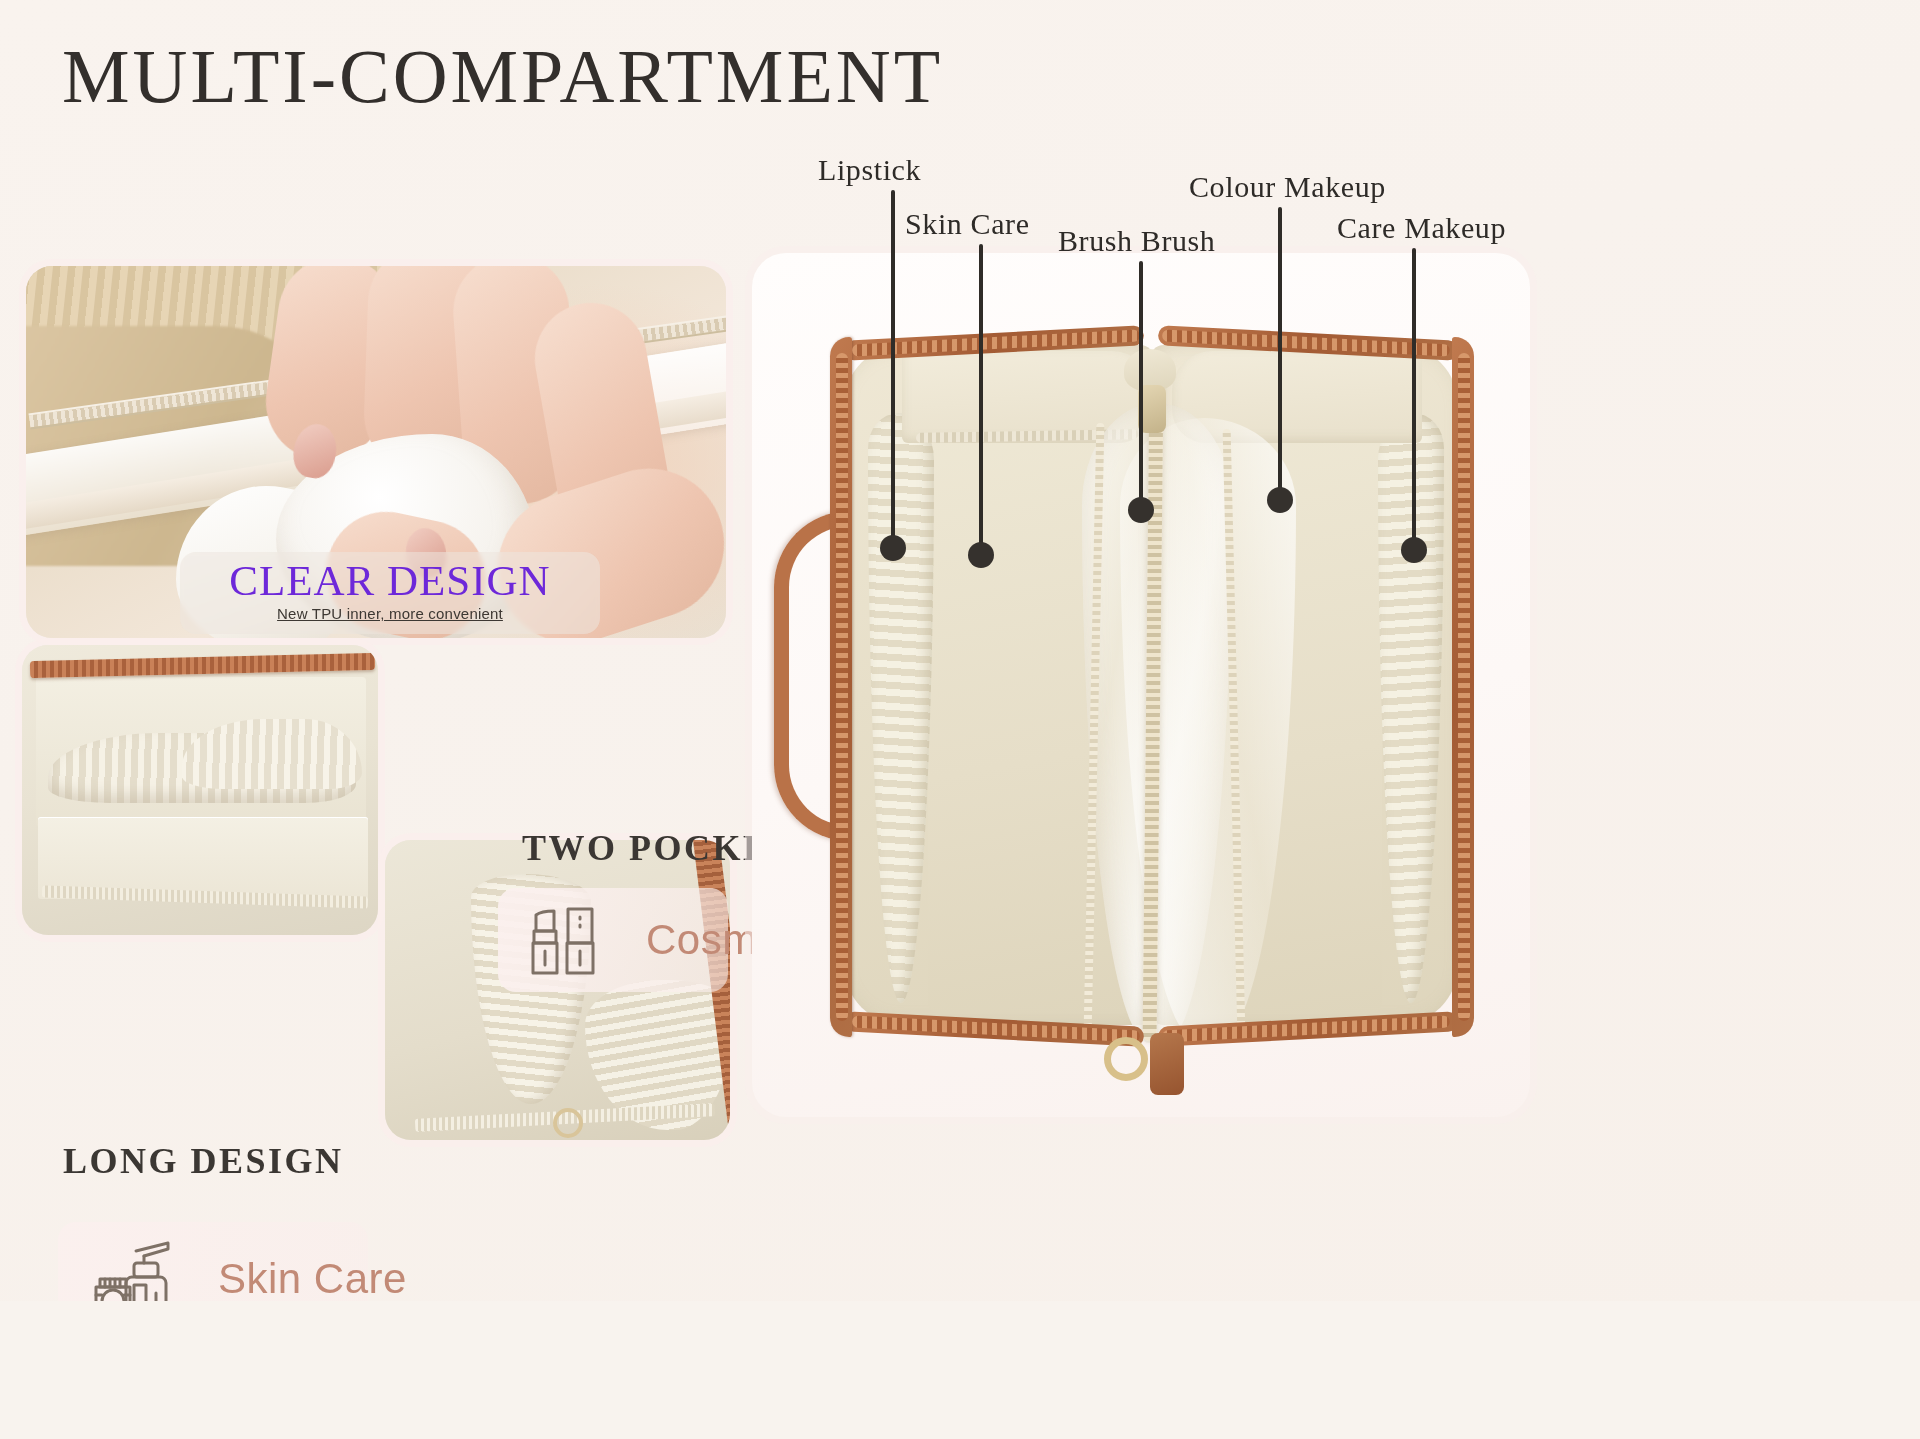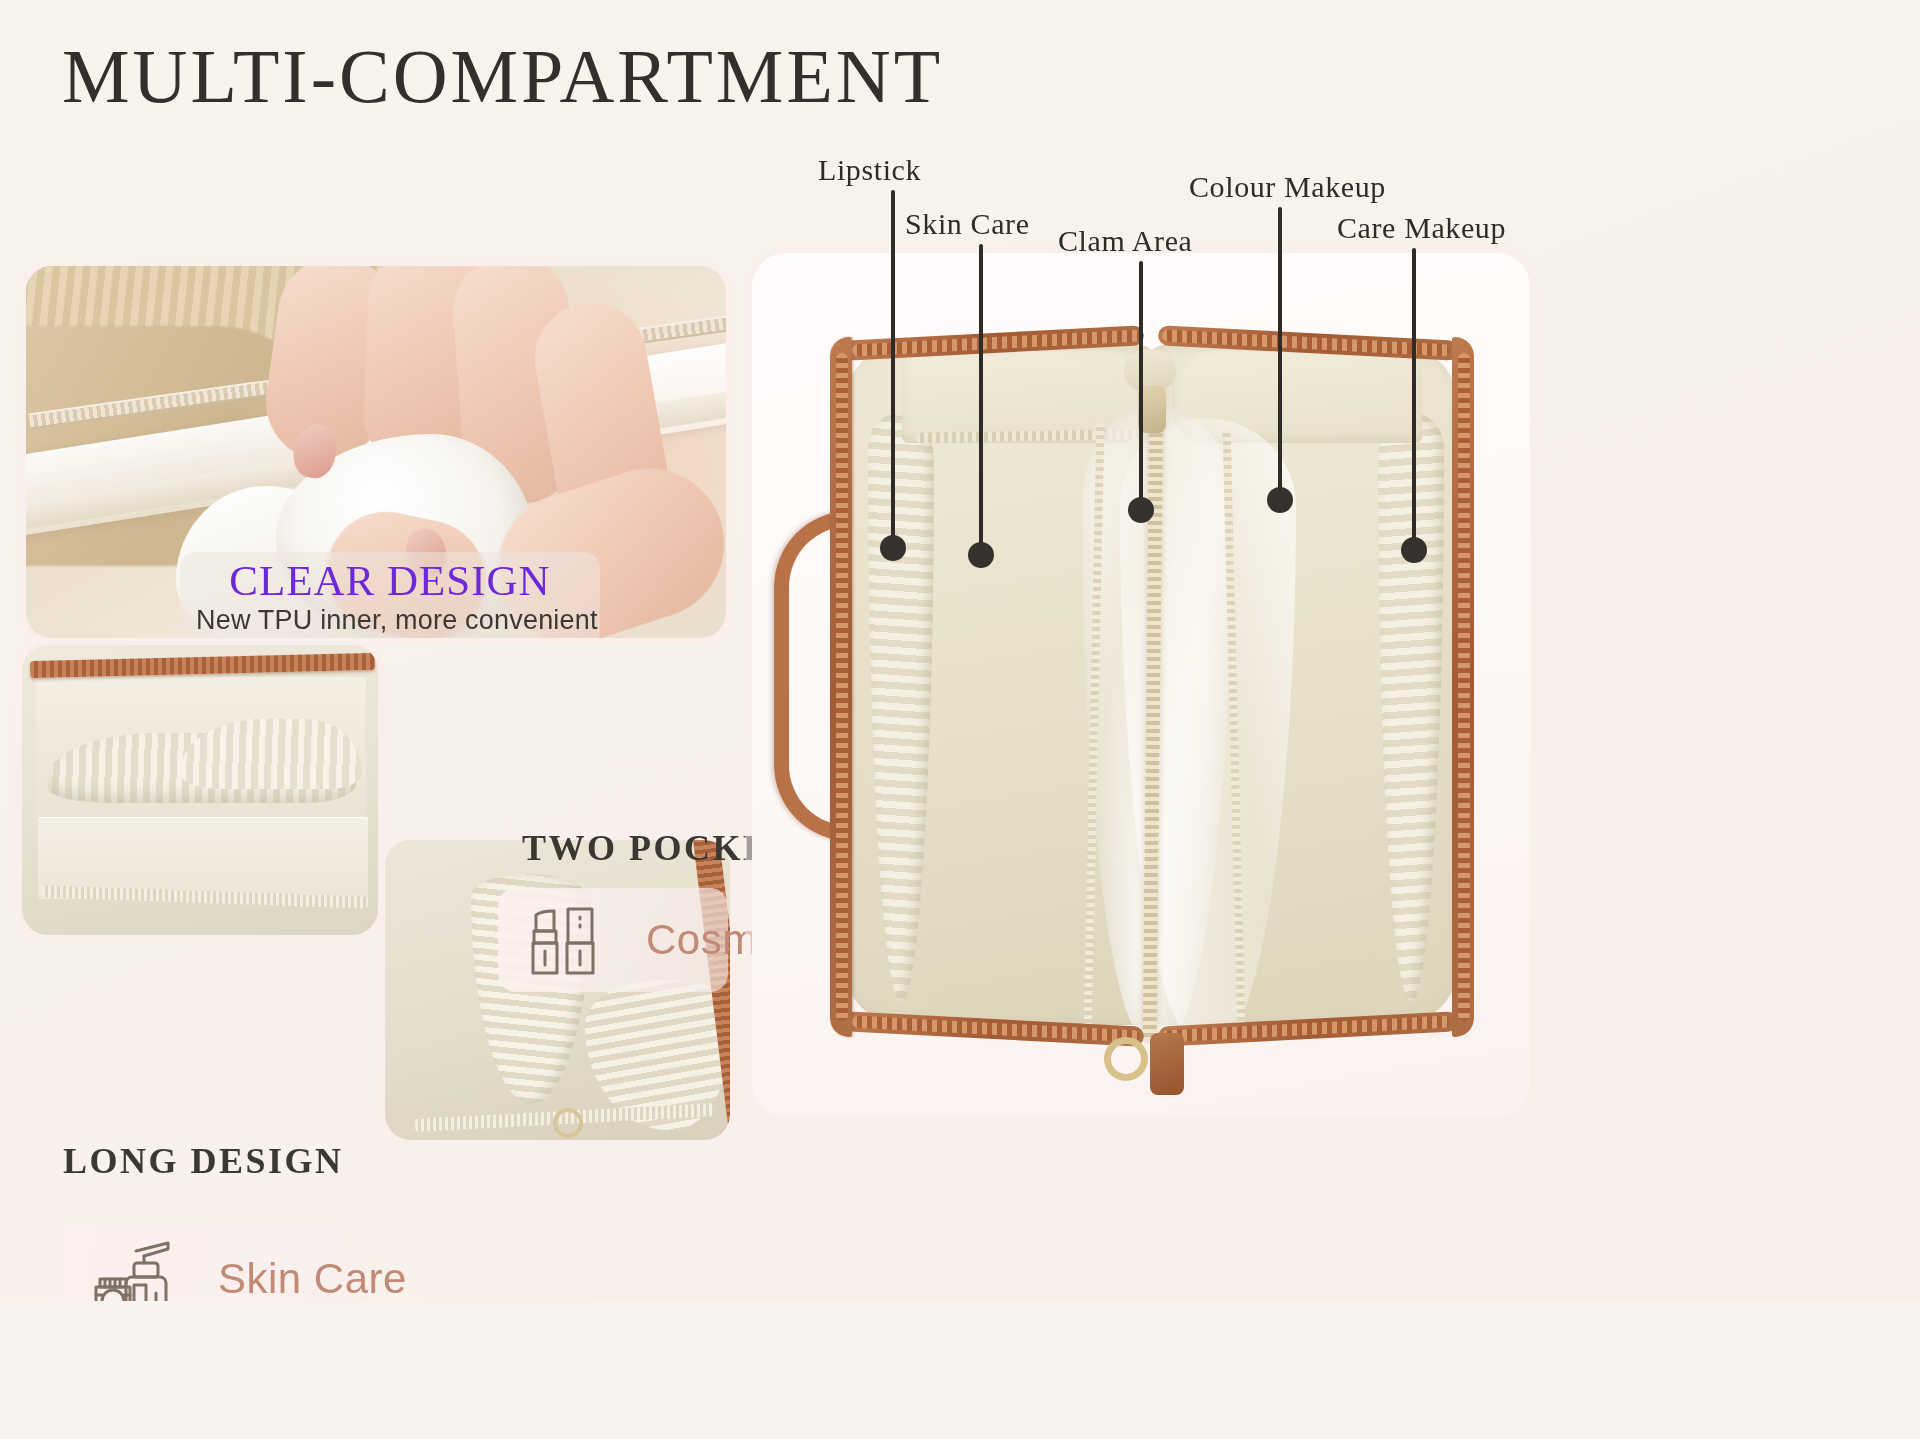--- a/index.html
+++ b/index.html
@@ -142,25 +142,26 @@
   .cd-label .big {
     font-family: "Liberation Serif", serif;
     font-size: 43px;
     letter-spacing: 1px;
     color: #6d28d9;
     line-height: 1.05;
     white-space: nowrap;
   }
   .cd-label .small {
     font-family: "Liberation Sans", sans-serif;
-    font-size: 27px;
+    font-size: 15px;
     color: #3d3833;
     margin-top: 2px;
     letter-spacing: .2px;
     white-space: nowrap;
+    text-decoration: underline;
   }
 
   
   .card-long { left: 22px; top: 645px; width: 356px; height: 290px; }
   .lp-scene {
     position: absolute; inset: 0;
     background: linear-gradient(170deg,#efeadc 0%, #e9e3d3 45%, #ddd6c4 100%);
   }
   .lp-zip-top {
     position: absolute; left: 8px; top: 12px; width: 345px; height: 17px;
@@ -649,21 +650,21 @@
   </div>
 
   <div class="callout-label lbl-lipstick">Lipstick</div>
   <div class="leader leader-lipstick"></div>
   <div class="dot dot-lipstick"></div>
 
   <div class="callout-label lbl-skincare">Skin Care</div>
   <div class="leader leader-skincare"></div>
   <div class="dot dot-skincare"></div>
 
-  <div class="callout-label lbl-brusharea">Clam Area</div>
+  <div class="callout-label lbl-brusharea">Brush Brush</div>
   <div class="leader leader-brusharea"></div>
   <div class="dot dot-brusharea"></div>
 
   <div class="callout-label lbl-colourmakeup">Colour Makeup</div>
   <div class="leader leader-colourmakeup"></div>
   <div class="dot dot-colourmakeup"></div>
 
   <div class="callout-label lbl-clammakeup">Care Makeup</div>
   <div class="leader leader-clammakeup"></div>
   <div class="dot dot-clammakeup"></div>

